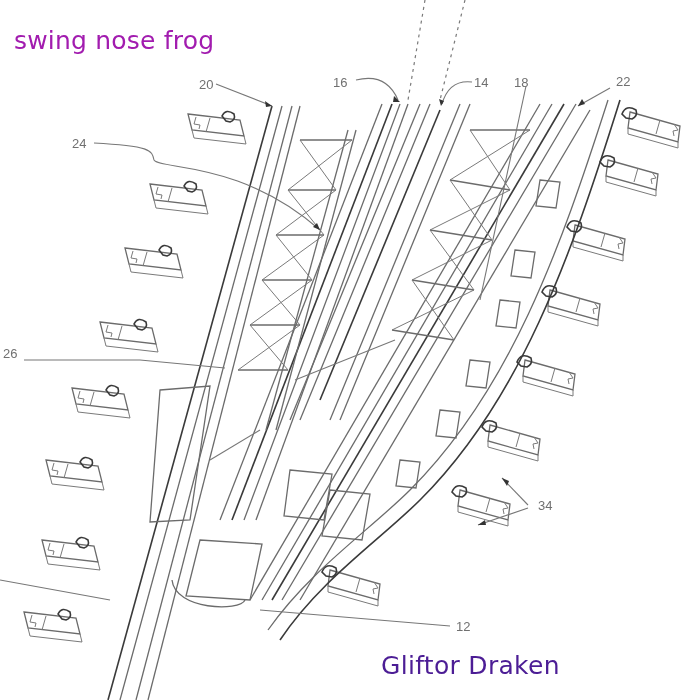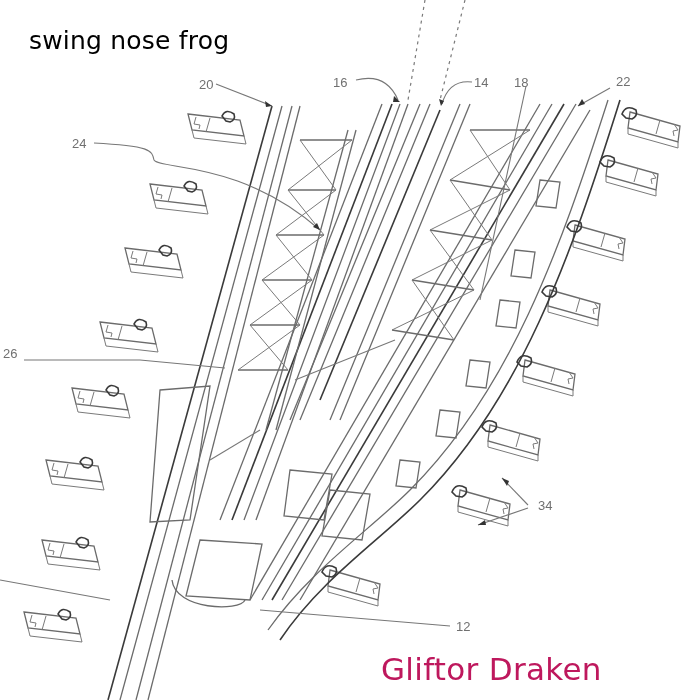--- a/index.html
+++ b/index.html
@@ -1,18 +1,18 @@
 <!DOCTYPE html>
 <html><head>
 <meta charset="utf-8">
 <style>
   html, body { margin: 0; padding: 0; background: #ffffff; }
   body { width: 700px; height: 700px; position: relative; overflow: hidden; font-family: "DejaVu Sans", sans-serif; }
-  .title { position: absolute; left: 29px; top: 26px; font-size: 25px; color: #000000; letter-spacing: 0.2px; }
-  .author { position: absolute; left: 381px; top: 651px; font-size: 31px; color: #be185d; letter-spacing: 0.3px; }
+  .title { position: absolute; left: 14px; top: 26px; font-size: 25px; color: #a21caf; letter-spacing: 0.2px; }
+  .author { position: absolute; left: 381px; top: 651px; font-size: 25px; color: #4c1d95; letter-spacing: 0.3px; }
   svg.drawing { position: absolute; left: 0; top: 0; }
   .ln { stroke: #6b6b6b; stroke-width: 1.3; fill: none; }
   .lnd { stroke: #3a3a3a; stroke-width: 1.6; fill: none; }
   .thin { stroke: #7a7a7a; stroke-width: 1; fill: none; }
   .dash { stroke: #7a7a7a; stroke-width: 1.2; fill: none; stroke-dasharray: 3 4; }
   .tie { fill: #fff; stroke: #6b6b6b; stroke-width: 1.3; }
   .leader { stroke: #777; stroke-width: 1.1; fill: none; }
   .arrowhead { fill: #333; }
   .refnum { font-family: "Liberation Sans", sans-serif; font-size: 13px; fill: #707070; }
 </style>

